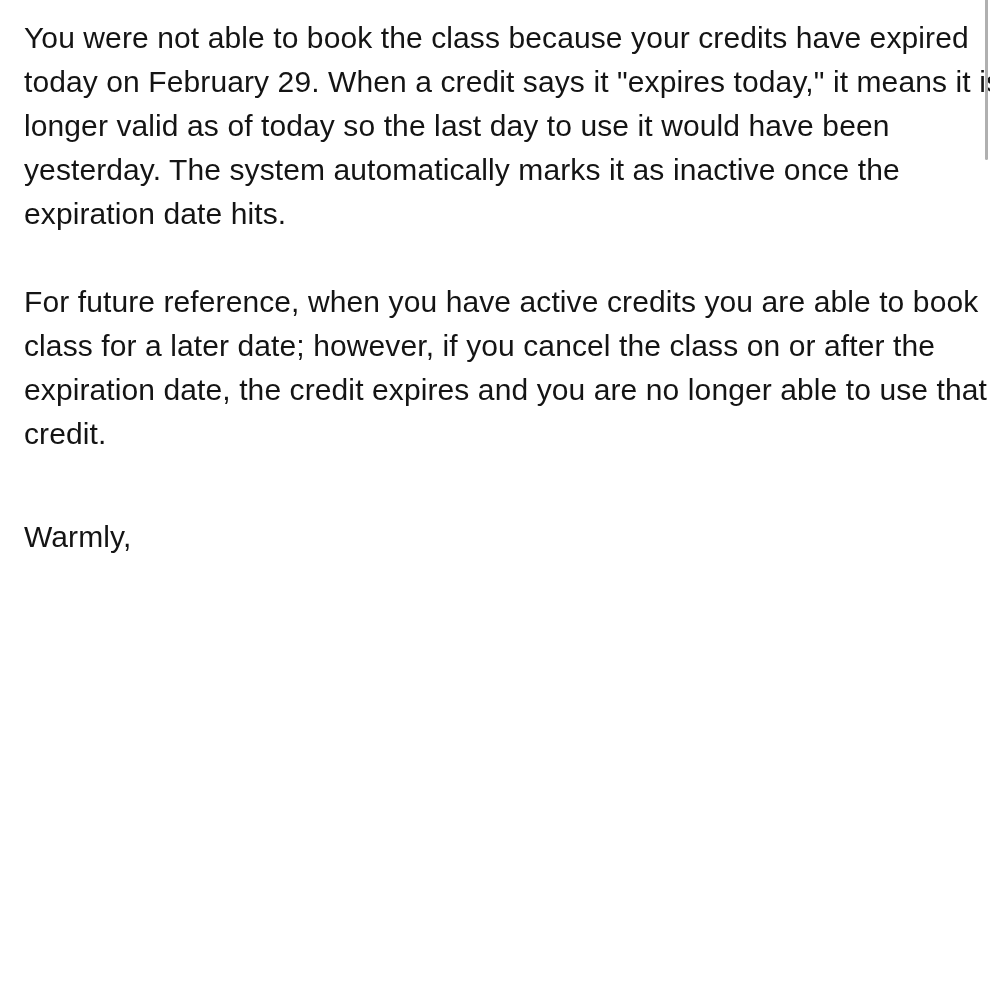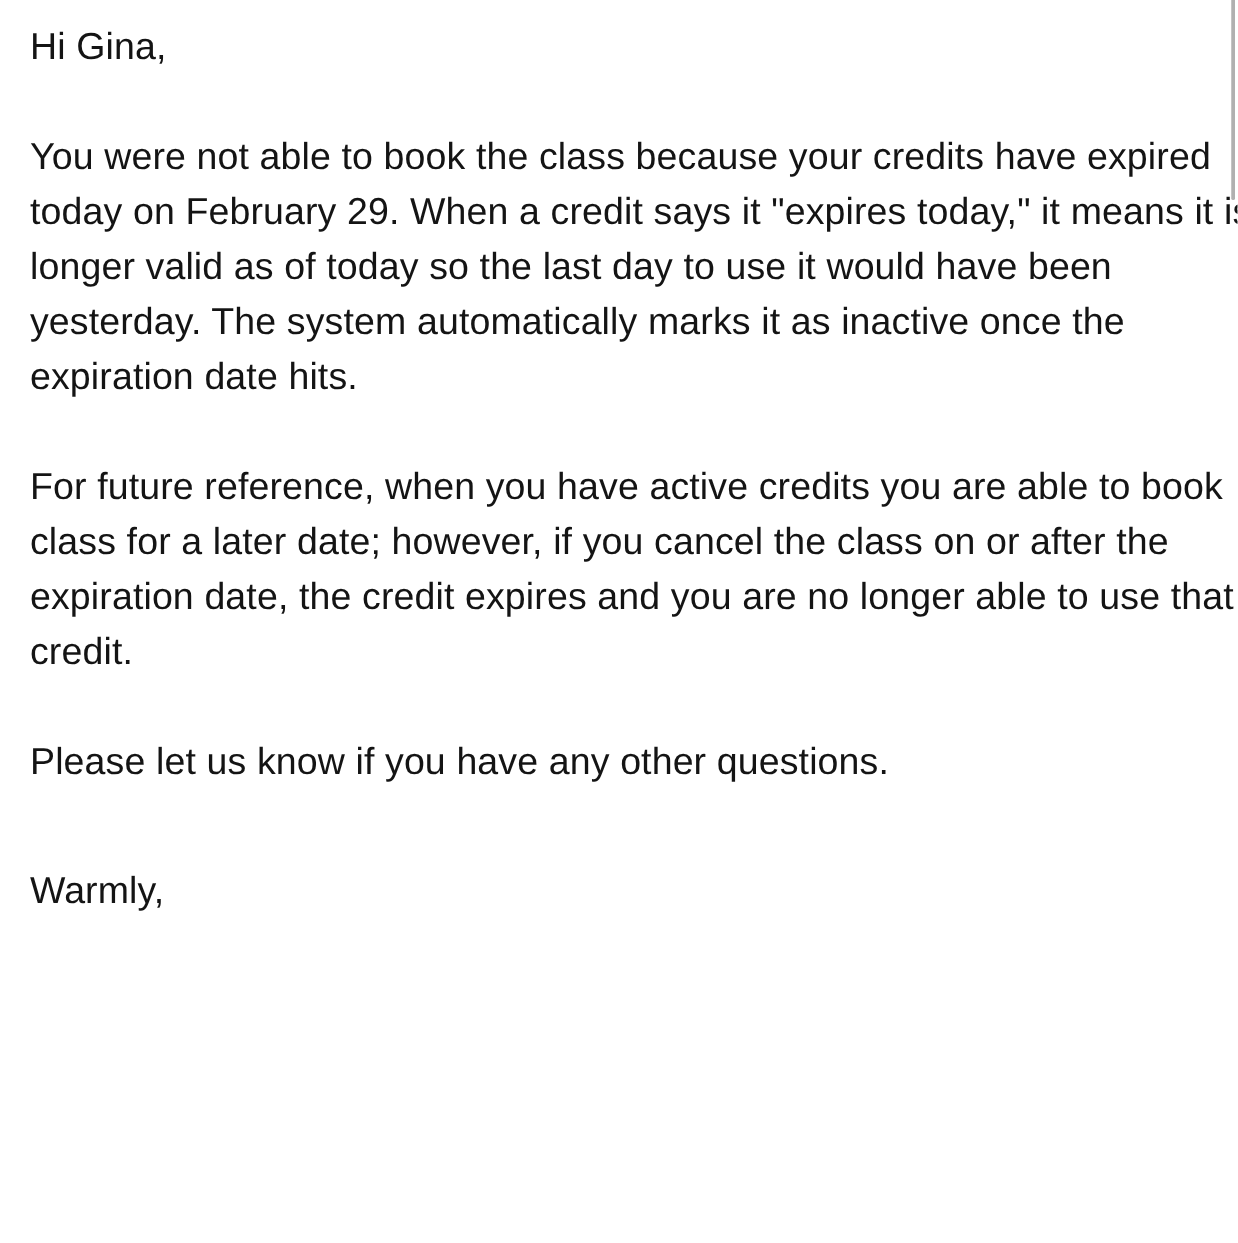--- a/index.html
+++ b/index.html
@@ -50,29 +50,27 @@
     width: 3px;
     height: 160px;
     background: #b0b0b0;
     border-radius: 0 0 2px 2px;
   }
 </style>
 </head>
 <body>
 
 <div class="email-body">
-  <div class="para">Hi Gina,</div>
   <div class="para">You were not able to book the class because your credits have expired
 today on February 29. When a credit says it "expires today," it means it is no
 longer valid as of today so the last day to use it would have been
 yesterday. The system automatically marks it as inactive once the
 expiration date hits.</div>
   <div class="para">For future reference, when you have active credits you are able to book
 class for a later date; however, if you cancel the class on or after the
 expiration date, the credit expires and you are no longer able to use that
 credit.</div>
-  <div class="para">Please let us know if you have any other questions.</div>
   <div class="para signoff-gap">Warmly,</div>
 </div>
 
 <div class="scrollbar-track">
   <div class="scrollbar-thumb"></div>
 </div>
 
 </body></html>

